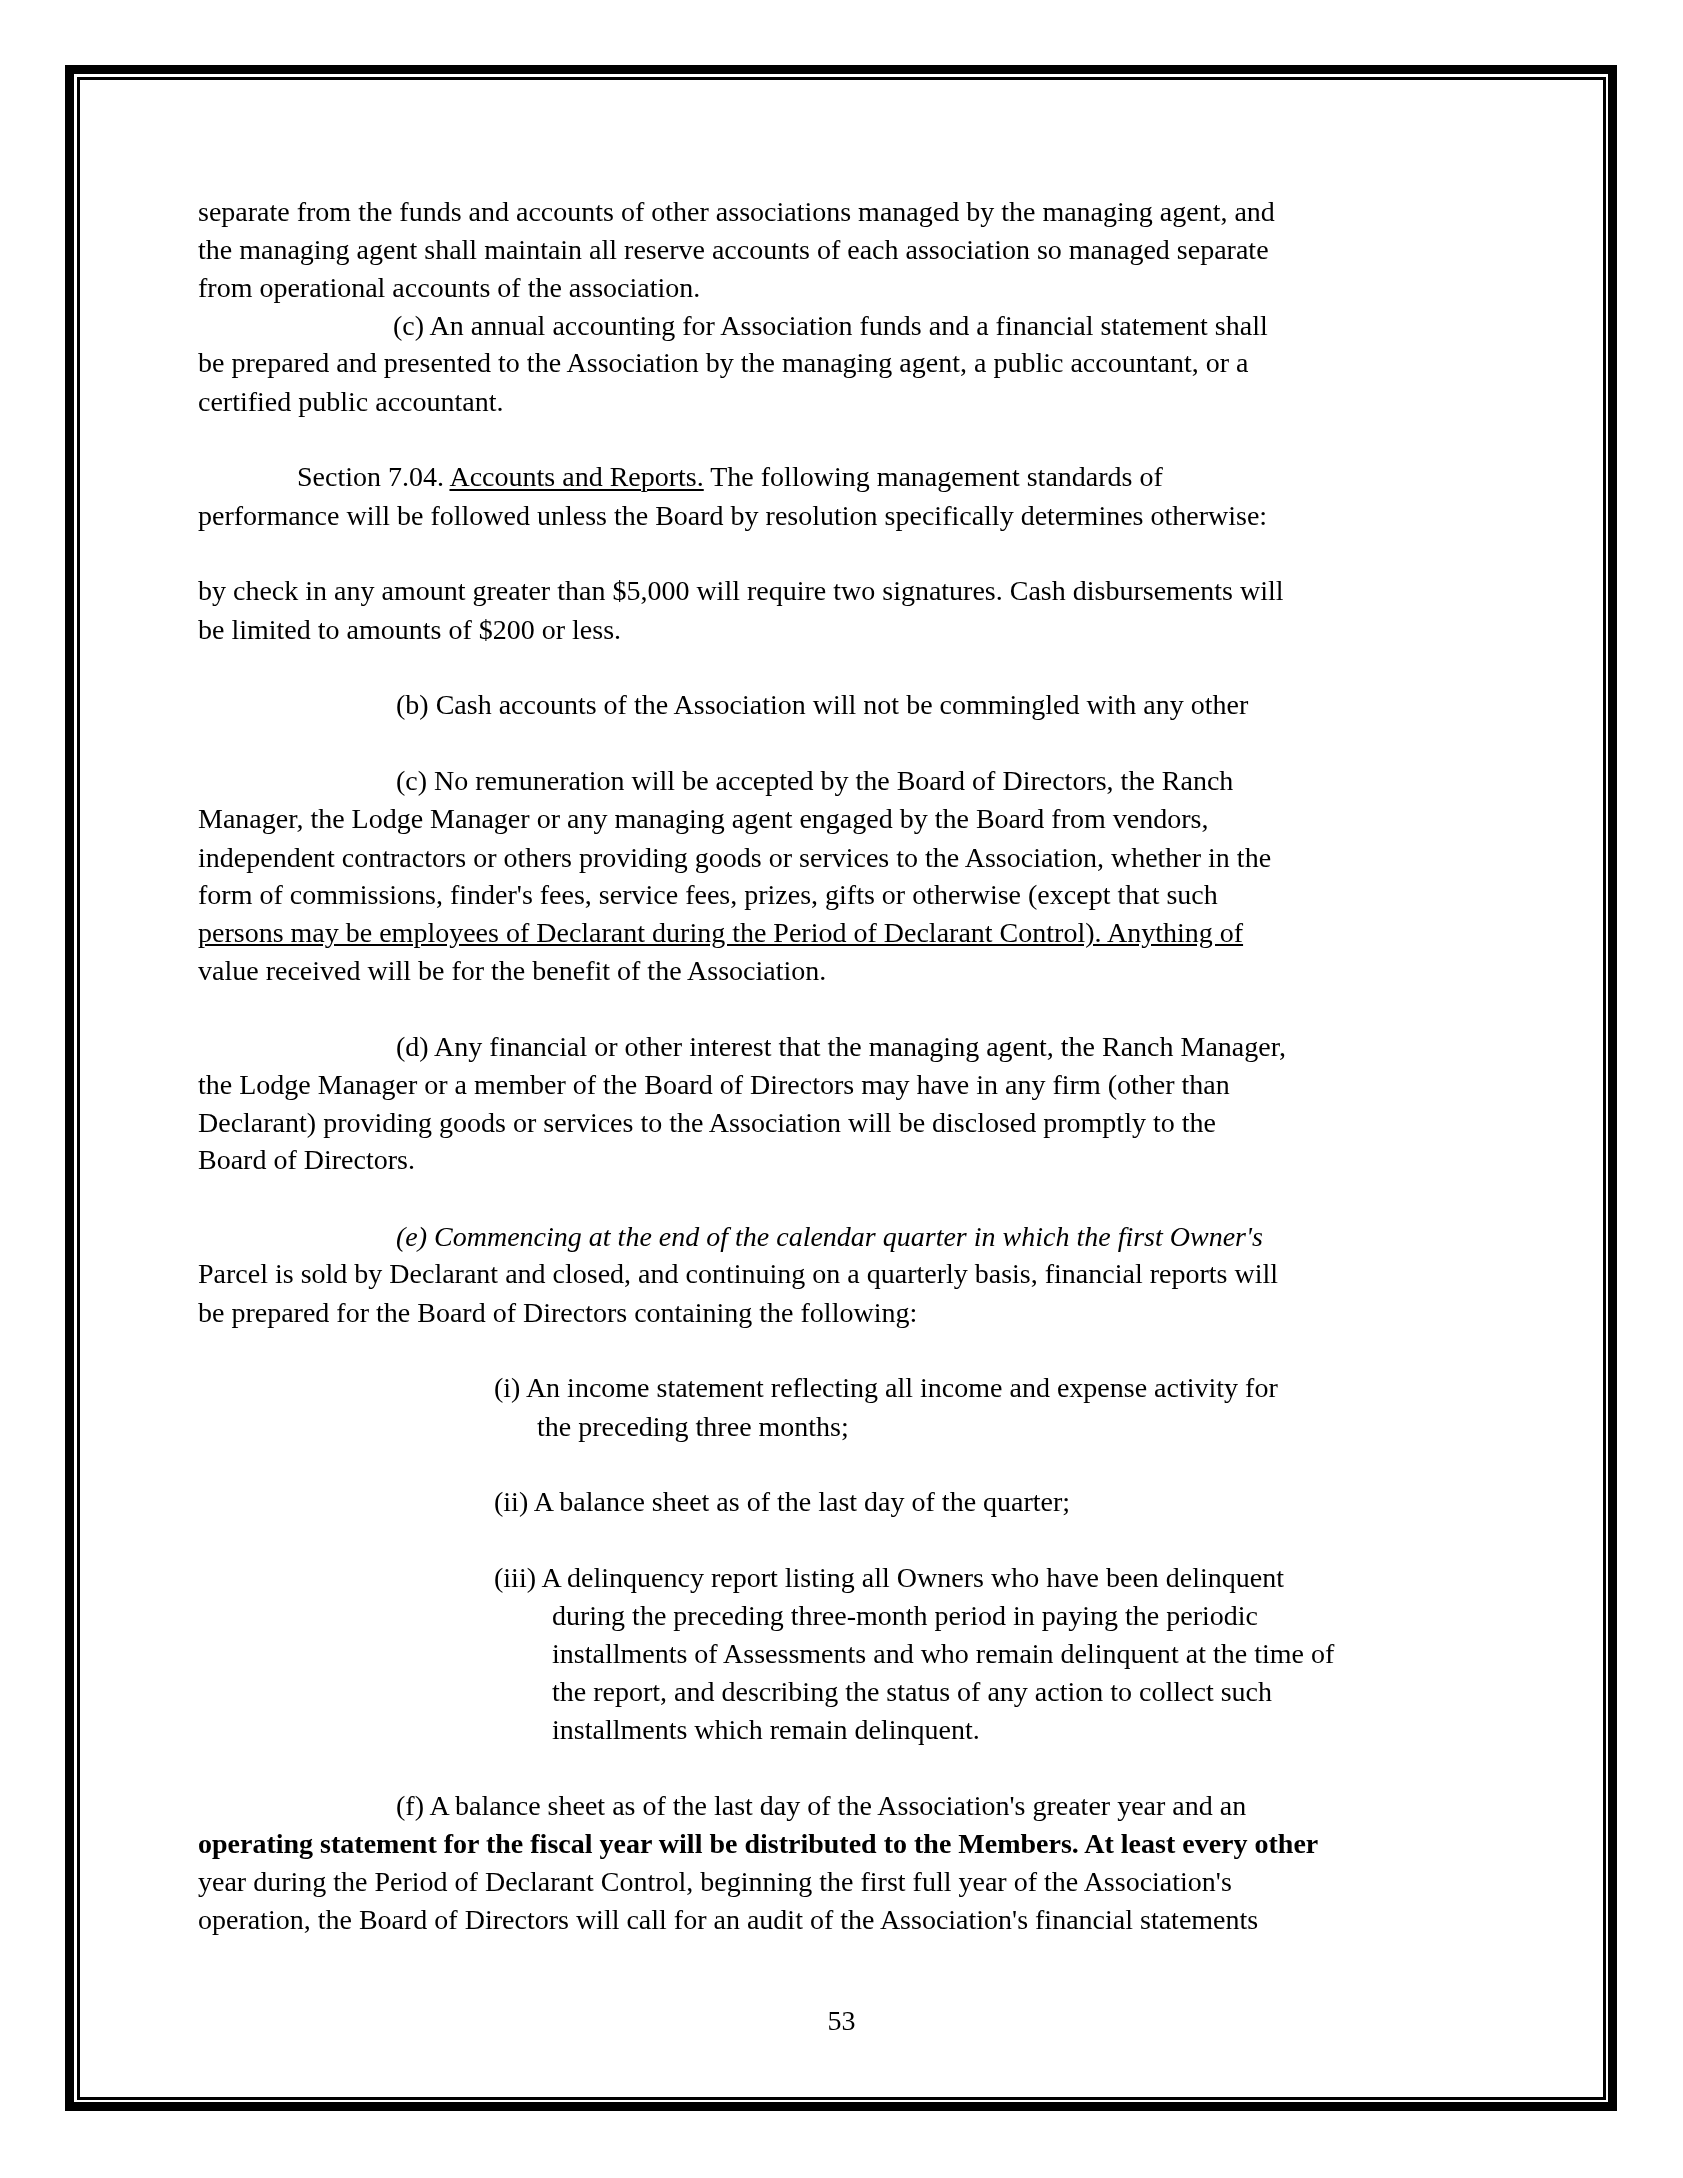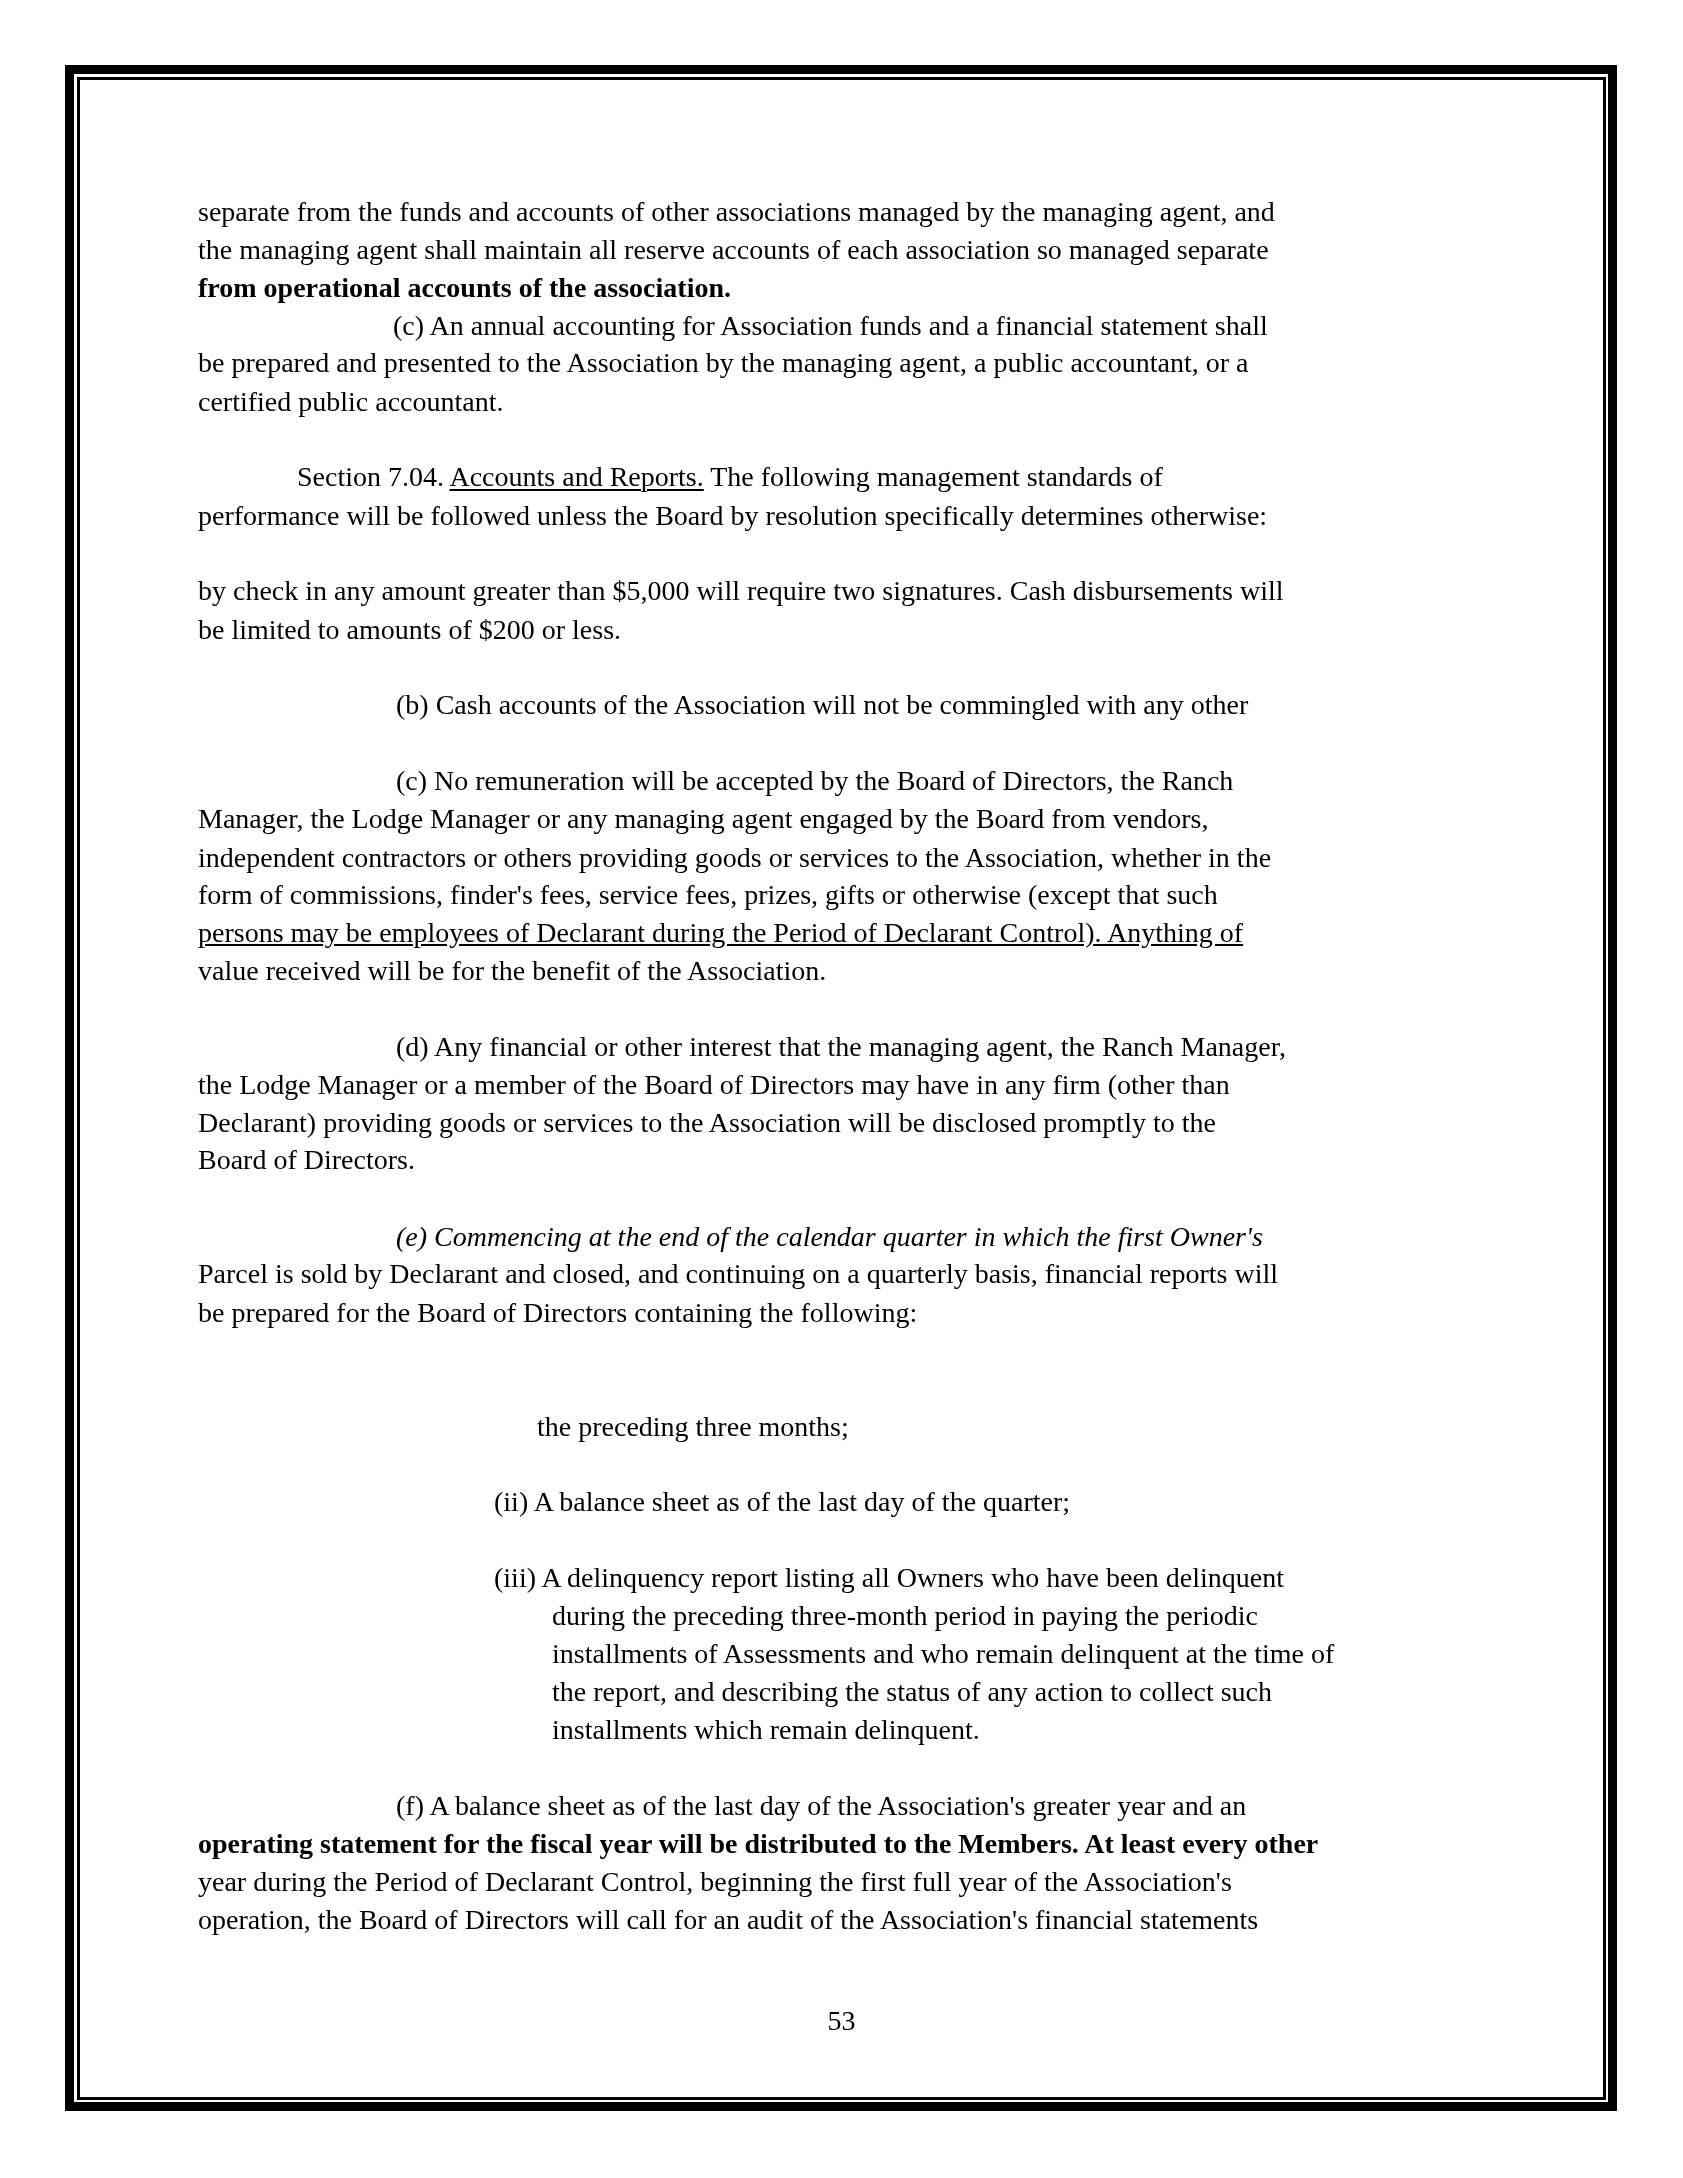--- a/index.html
+++ b/index.html
@@ -26,21 +26,21 @@
 </head>
 <body>
 
 <div class="frame-outer"></div>
 <div class="frame-inner"></div>
 
 <div class="page">
 
   <div class="line" style="left:198px; top:198px;">separate from the funds and accounts of other associations managed by the managing agent, and</div>
   <div class="line" style="left:198px; top:236px;">the managing agent shall maintain all reserve accounts of each association so managed separate</div>
-  <div class="line" style="left:198px; top:274px;font-weight:bold;">from operational accounts of the association.</div>
+  <div class="line" style="left:198px; top:274px;">from operational accounts of the association.</div>
 
   <div class="line" style="left:393px; top:312px;">(c) An annual accounting for Association funds and a financial statement shall</div>
   <div class="line" style="left:198px; top:349px;">be prepared and presented to the Association by the managing agent, a public accountant, or a</div>
   <div class="line" style="left:198px; top:388px;">certified public accountant.</div>
 
   <div class="line" style="left:297px; top:463px;">
     <span>Section 7.04. </span><span class="u">Accounts and Reports.</span><span> The following management standards of</span>
   </div>
   <div class="line" style="left:198px; top:502px;">performance will be followed unless the Board by resolution specifically determines otherwise:</div>
 
@@ -58,20 +58,21 @@
 
   <div class="line" style="left:396px; top:1033px;">(d) Any financial or other interest that the managing agent, the Ranch Manager,</div>
   <div class="line" style="left:198px; top:1071px;">the Lodge Manager or a member of the Board of Directors may have in any firm (other than</div>
   <div class="line" style="left:198px; top:1109px;">Declarant) providing goods or services to the Association will be disclosed promptly to the</div>
   <div class="line" style="left:198px; top:1146px;">Board of Directors.</div>
 
   <div class="line" style="left:396px; top:1223px;font-style:italic;">(e) Commencing at the end of the calendar quarter in which the first Owner's</div>
   <div class="line" style="left:198px; top:1260px;">Parcel is sold by Declarant and closed, and continuing on a quarterly basis, financial reports will</div>
   <div class="line" style="left:198px; top:1299px;">be prepared for the Board of Directors containing the following:</div>
 
+  <div class="line" style="left:494px; top:1374px;">(i) An income statement reflecting all income and expense activity for</div>
   <div class="line" style="left:537px; top:1413px;">the preceding three months;</div>
 
   <div class="line" style="left:494px; top:1488px;">(ii) A balance sheet as of the last day of the quarter;</div>
 
   <div class="line" style="left:494px; top:1564px;">(iii) A delinquency report listing all Owners who have been delinquent</div>
   <div class="line" style="left:552px; top:1602px;">during the preceding three-month period in paying the periodic</div>
   <div class="line" style="left:552px; top:1640px;">installments of Assessments and who remain delinquent at the time of</div>
   <div class="line" style="left:552px; top:1678px;">the report, and describing the status of any action to collect such</div>
   <div class="line" style="left:552px; top:1716px;">installments which remain delinquent.</div>
 

